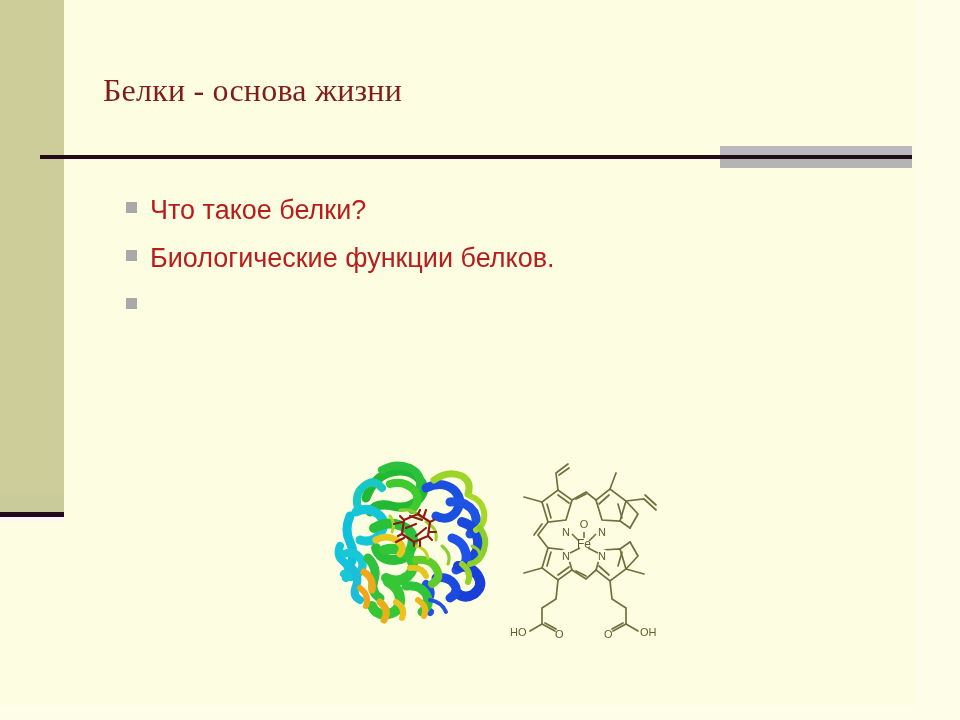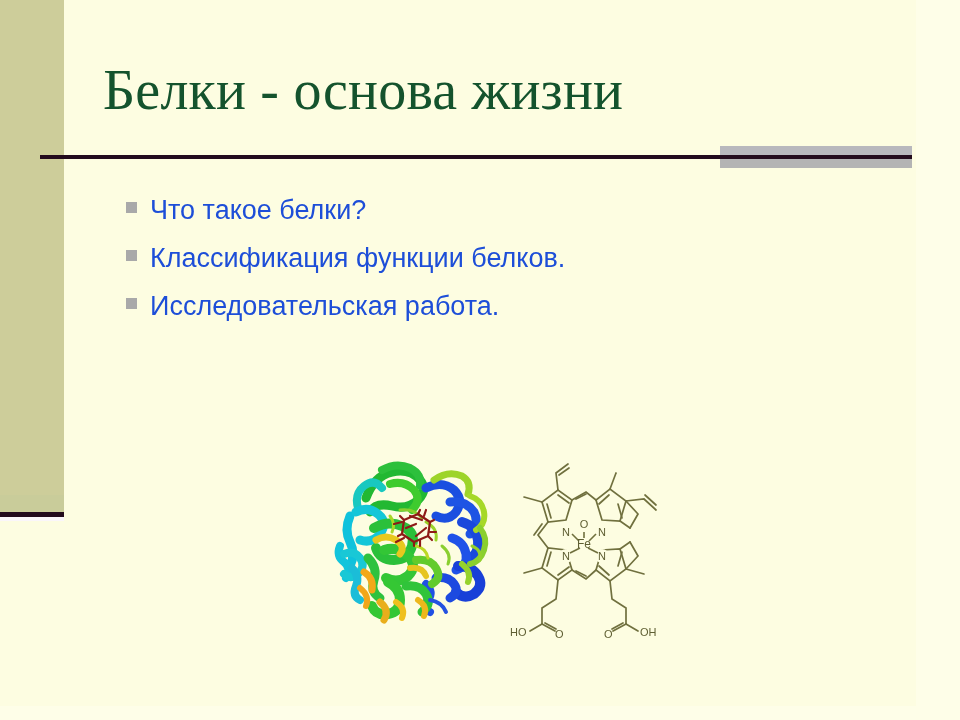--- a/index.html
+++ b/index.html
@@ -66,23 +66,23 @@
     background: #FAF6FA;
   }
 
   
   .title {
     position: absolute;
     left: 103px;
     top: 64px;
     width: 800px;
     font-family: "Liberation Serif", "DejaVu Serif", serif;
-    font-size: 56px;
+    font-size: 32px;
     line-height: 52px;
-    color: #14532d;
+    color: #7f1d1d;
     letter-spacing: 0.2px;
     white-space: nowrap;
   }
 
   
   .title-rule {
     position: absolute;
     left: 40px;
     top: 155px;
     width: 872px;
@@ -126,21 +126,21 @@
     width: 11px;
     height: 11px;
     background: #A9A9A9;
     margin-top: 14px;
     margin-right: 13px;
   }
   .bullet-text {
     font-family: "Liberation Sans", sans-serif;
     font-size: 27px;
     line-height: 44px;
-    color: #1d4ed8;
+    color: #b91c1c;
     white-space: nowrap;
   }
 
   
   .figures {
     position: absolute;
     left: 330px;
     top: 450px;
     width: 340px;
     height: 200px;
@@ -184,26 +184,25 @@
   <div class="bullet-list">
 
     <div class="bullet-item">
       <span class="bullet-marker"></span>
       <span class="bullet-text">Что такое белки?</span>
     </div>
 
 
     <div class="bullet-item">
       <span class="bullet-marker"></span>
-      <span class="bullet-text">Классификация функции белков.</span>
+      <span class="bullet-text">Биологические функции белков.</span>
     </div>
 
     <div class="bullet-item">
       <span class="bullet-marker"></span>
-      <span class="bullet-text">Исследовательская работа.</span>
     </div>
 
   </div>
 
   <div class="figures">
 
     <div class="fig-protein">
       <svg width="175" height="180" viewBox="0 0 175 180" xmlns="http://www.w3.org/2000/svg">
         <rect x="0" y="0" width="175" height="180" fill="#FDFDE1"></rect>
         <g fill="none" stroke-linecap="round" stroke-linejoin="round">

